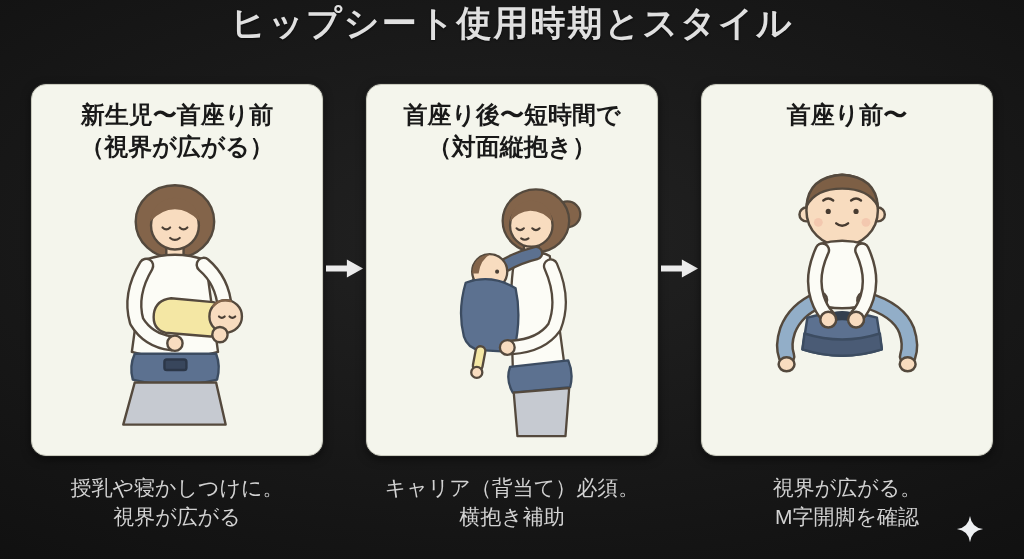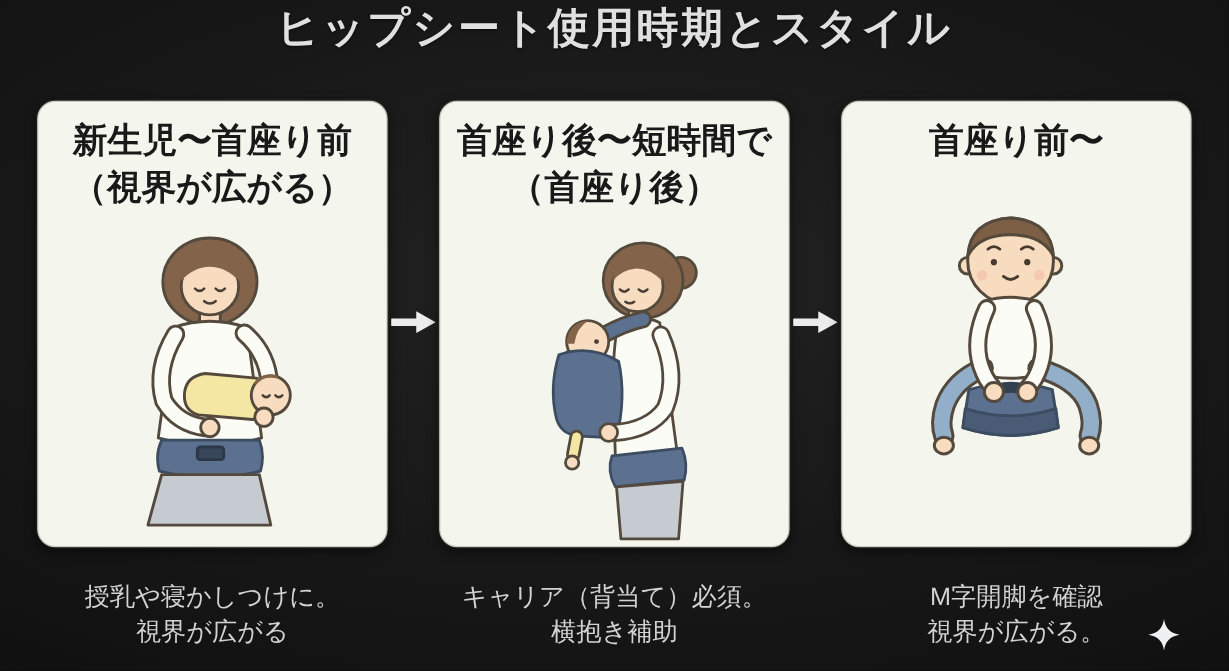--- a/index.html
+++ b/index.html
@@ -34,32 +34,32 @@
     width: 292px; height: 372px;
     background: #f4f5ec;
     border: 1px solid #c9cabd;
     border-radius: 15px;
     box-shadow: 0 3px 10px rgba(0,0,0,0.55), 0 0 0 1px rgba(255,255,255,0.08);
     overflow: hidden;
   }
   .panel-heading {
     margin-top: 14px;
     text-align: center;
-    font-size: 29px;
+    font-size: 24px;
     font-weight: 700;
     line-height: 1.35;
     color: #191919;
   }
   .illo {
     display: block;
     height: 268px;
     margin: 6px auto 0 auto;
   }
   .caption {
-    margin-top: 28px;
+    margin-top: 18px;
     text-align: center;
     font-size: 21px;
     line-height: 1.38;
     color: #d2d2d2;
   }
   .arrow-box {
     flex: 0 0 42px;
     display: flex;
     justify-content: center;
     margin-top: 174px;
@@ -125,21 +125,21 @@
       <svg class="arrow-svg" viewBox="0 0 40 22" aria-hidden="true">
         <path d="M1 11 H24" stroke="#ececec" stroke-width="6.5" stroke-linecap="round" fill="none"></path>
         <path d="M22 1.5 L39 11 L22 20.5 Z" fill="#ececec"></path>
       </svg>
     </div>
 
     <div class="col">
       <div class="panel">
         <div class="panel-heading">
           <div>首座り後〜短時間で</div>
-          <div>（首座り後）</div>
+          <div>（対面縦抱き）</div>
         </div>
         <svg class="illo" viewBox="0 0 240 290" aria-hidden="true">
           <g stroke="#54493d" stroke-width="2.5" stroke-linecap="round" stroke-linejoin="round">
             <circle cx="180" cy="48" r="14" fill="#83644a"></circle>
             <ellipse cx="146" cy="55" rx="36" ry="34" fill="#83644a"></ellipse>
             <rect x="133" y="81" width="16" height="13" fill="#f8dcbf"></rect>
             <circle cx="141" cy="60" r="23" fill="#f8dcbf"></circle>
             <path d="M118 56 Q120 35 141 33 Q162 35 164 56 Q153 44 140 44 Q126 45 118 56 Z" fill="#83644a" stroke="none"></path>
             <path d="M124 92 Q146 85 161 93 L177 212 Q150 222 121 214 L119 150 Q119 112 124 92 Z" fill="#fcfcf6"></path>
             <path d="M80 126 Q112 98 146 90" fill="none" stroke-width="16"></path>
@@ -212,22 +212,22 @@
           <g fill="none" stroke="#473b30" stroke-width="2.4" stroke-linecap="round">
             <path d="M96 64 q5 -4 10 0"></path>
             <path d="M124 64 q5 -4 10 0"></path>
             <circle cx="101" cy="75" r="2.6" fill="#473b30" stroke="none"></circle>
             <circle cx="129" cy="75" r="2.6" fill="#473b30" stroke="none"></circle>
             <path d="M109 87 q6 5 12 0"></path>
           </g>
         </svg>
       </div>
       <div class="caption">
+        <div>視界が広がる。</div>
         <div>M字開脚を確認</div>
-        <div>視界が広がる。</div>
       </div>
     </div>
 
   </div>
 
   <svg class="sparkle-svg" viewBox="0 0 32 32" aria-hidden="true">
     <path d="M16 1 Q17.8 14.2 31 16 Q17.8 17.8 16 31 Q14.2 17.8 1 16 Q14.2 14.2 16 1 Z" fill="#eef0f2"></path>
   </svg>
 
 </div>

